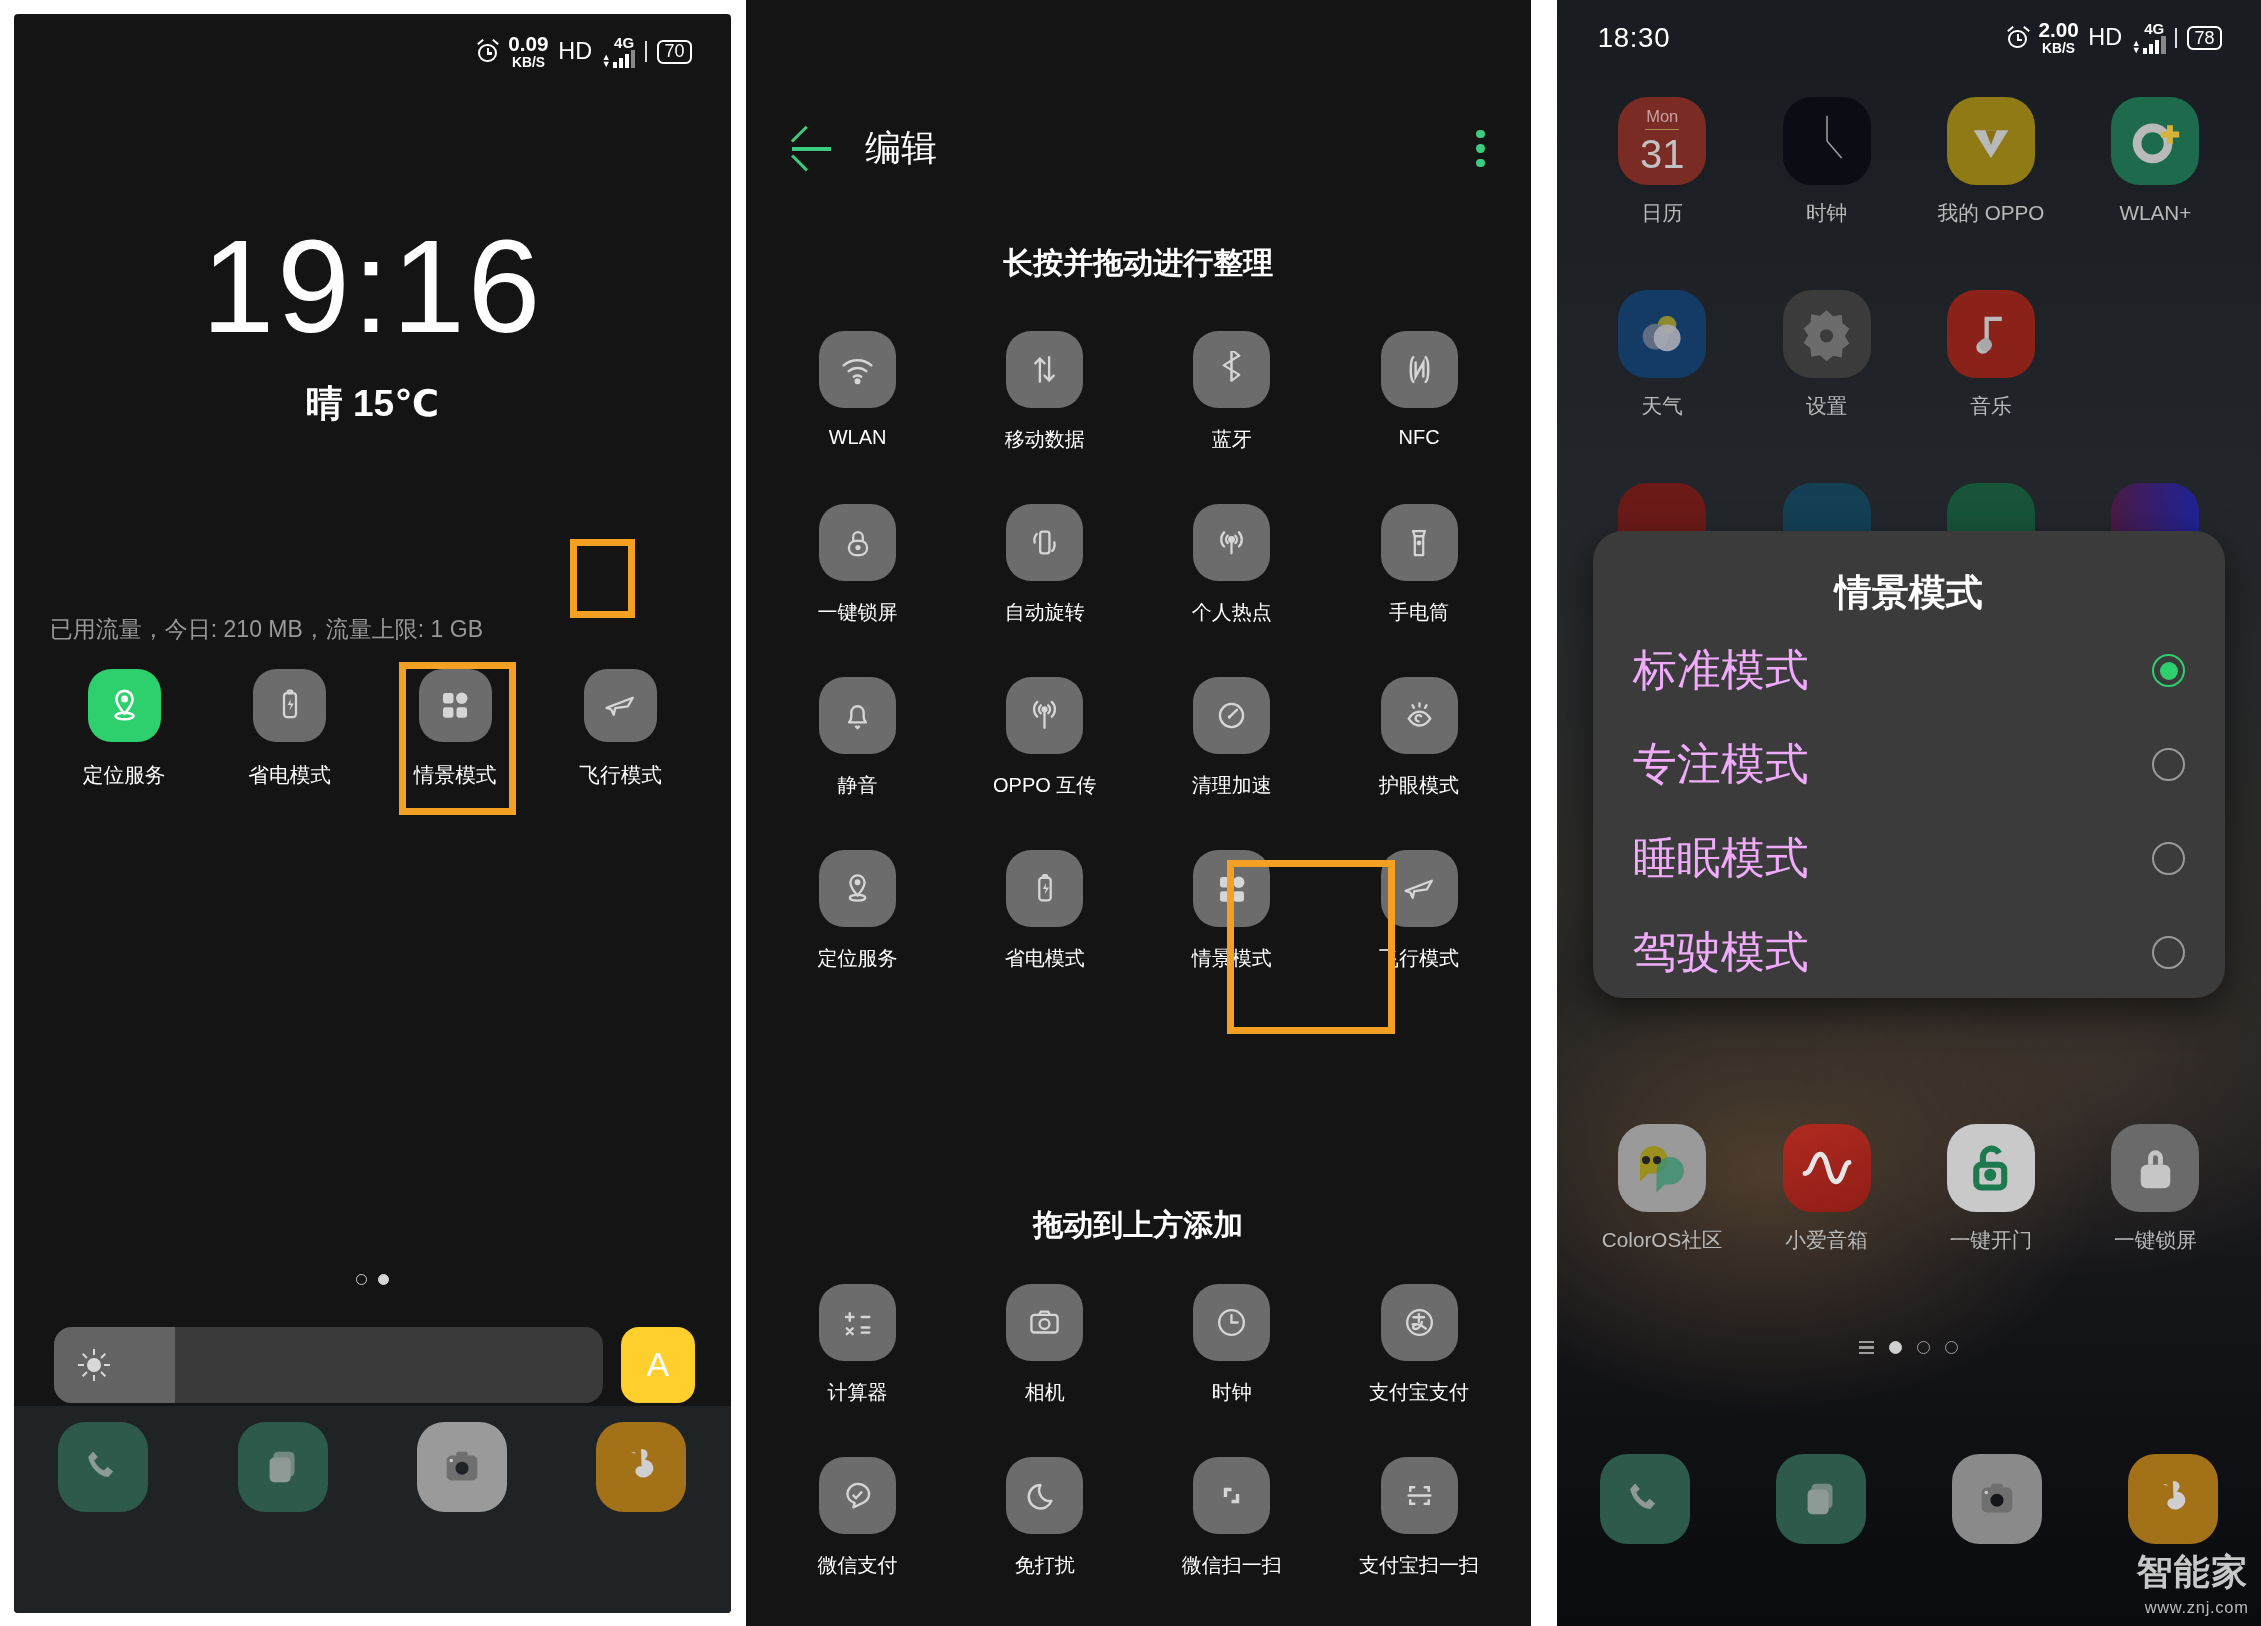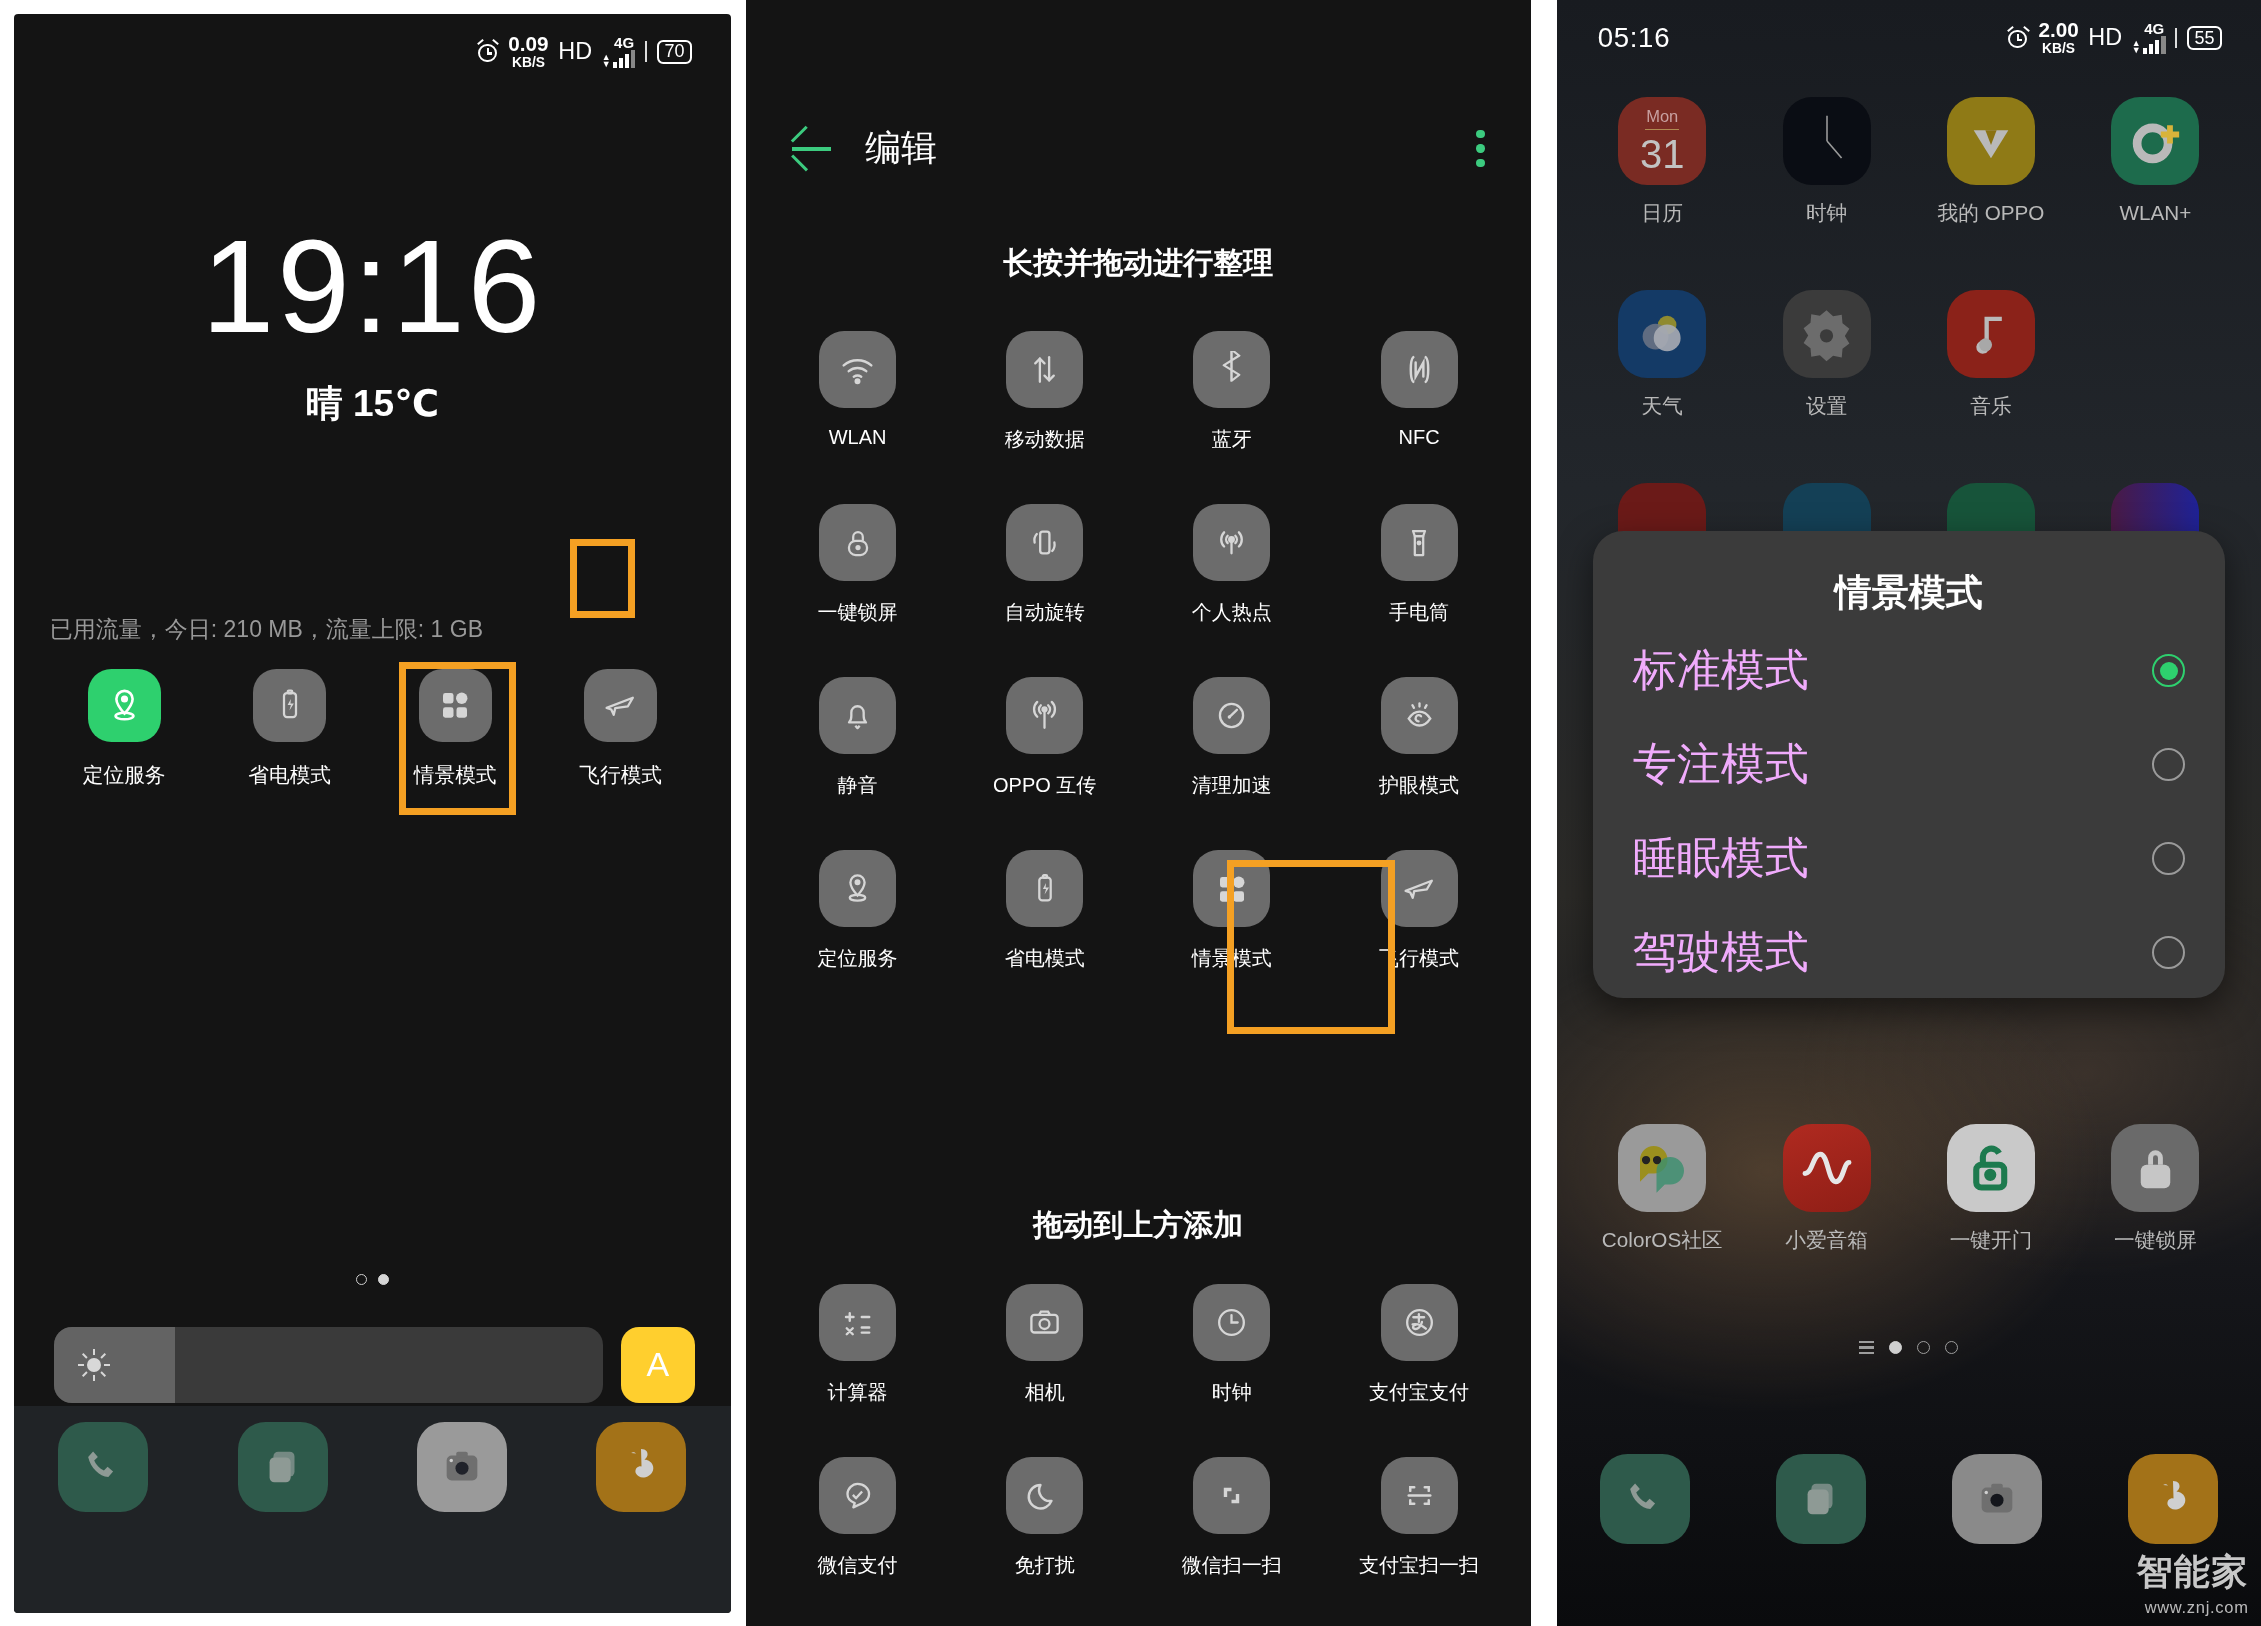--- a/index.html
+++ b/index.html
@@ -575,21 +575,21 @@
         </div>
         <div class="clabel">支付宝扫一扫</div>
       </div>
     </div>
   </div>
 
   <div class="panel p3">
     <div class="wall"></div>
 
     <div class="statusbar">
-      <div class="sb-clock">05:16</div>
+      <div class="sb-clock">18:30</div>
       <div class="sb-right">
         <div class="sb-alarm">
           <div class="ring"></div>
             <div class="hand"></div>
             <div class="hand2"></div>
           <div class="earL"></div>
             <div class="earR"></div>
         </div>
         <div class="sb-net">
           <div class="v">2.00</div>
@@ -604,21 +604,21 @@
             <div class="lbl">4G</div>
             <div class="bars">
                 <i></i>
                 <i></i>
                 <i></i>
                 <i></i>
               </div>
           </div>
         </div>
         <div class="sb-div"></div>
-        <div class="sb-bat">55</div>
+        <div class="sb-bat">78</div>
       </div>
     </div>
 
     <div class="home-grid" style="top:97px">
       <div class="hcell">
         <div class="hico" style="background:#7a2b23">
           <div style="text-align:center;line-height:1;">
             <div style="color:#c8a0a0;font-size:16.5px;">Mon</div>
             <div style="height:1.4px;background:#b08a52;margin:4.1px 5.5px;"></div>
             <div style="color:#c2c2c2;font-size:40px;font-weight:300;">31</div>

